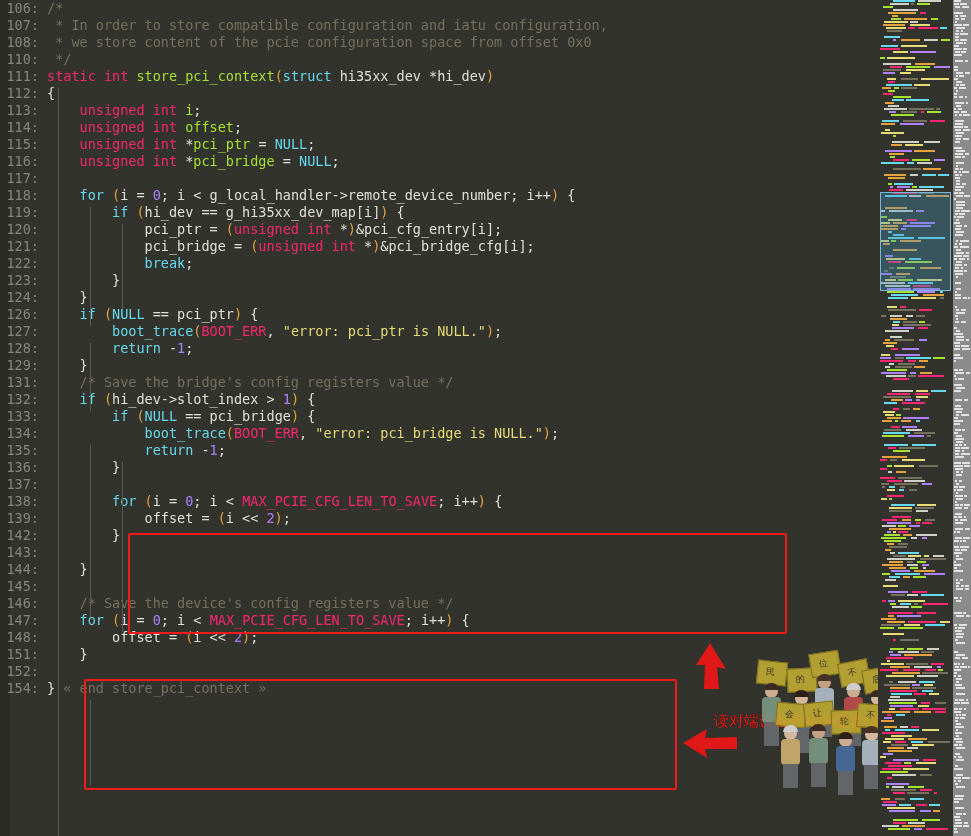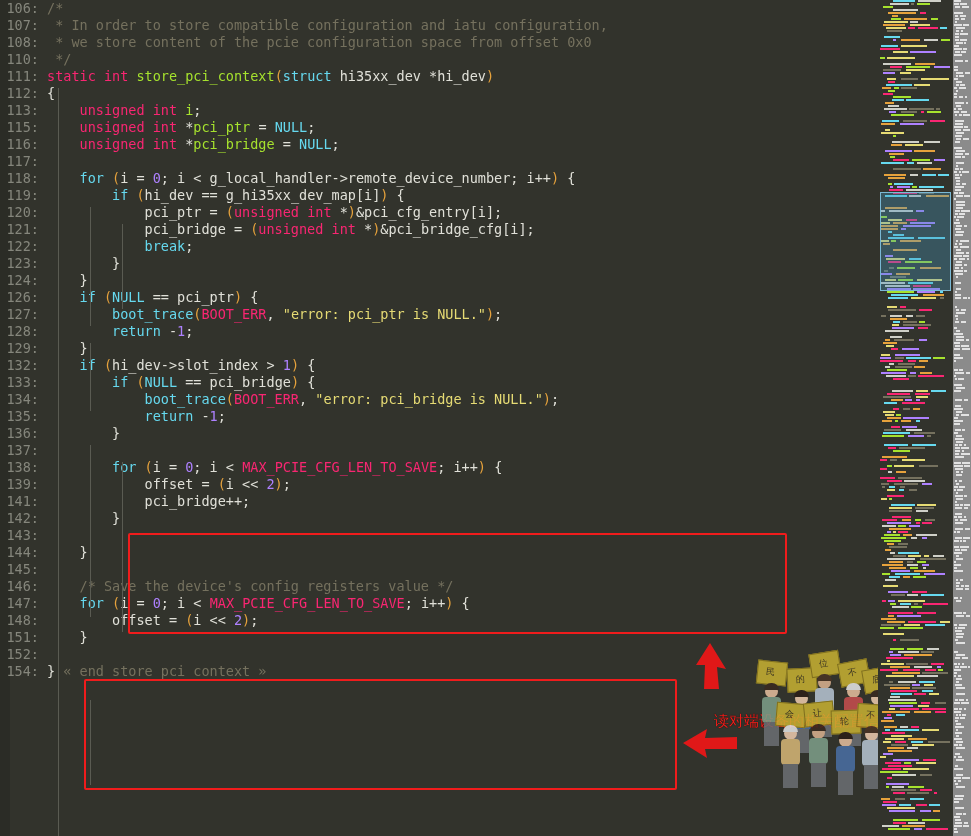--- a/index.html
+++ b/index.html
@@ -93,43 +93,44 @@
 <div id="editor">
   <div id="gutterbg"></div>
   <div id="lines">
       <div class="line"><span class="ln">106:</span><span class="code"><span class="cm">/*</span></span></div>
       <div class="line"><span class="ln">107:</span><span class="code"><span class="cm"> * In order to store compatible configuration and iatu configuration,</span></span></div>
       <div class="line"><span class="ln">108:</span><span class="code"><span class="cm"> * we store content of the pcie configuration space from offset 0x0</span></span></div>
       <div class="line"><span class="ln">110:</span><span class="code"><span class="cm"> */</span></span></div>
       <div class="line"><span class="ln">111:</span><span class="code"><span class="kw">static</span><span class="pl"> </span><span class="kw">int</span><span class="pl"> </span><span class="fn">store_pci_context</span><span class="par">(</span><span class="ctl">struct</span><span class="pl"> hi35xx_dev </span><span class="pl">*</span><span class="pl">hi_dev</span><span class="par">)</span></span></div>
       <div class="line"><span class="ln">112:</span><span class="code"><span class="pl">{</span></span></div>
       <div class="line"><span class="ln">113:</span><span class="code"><span class="pl">    </span><span class="kw">unsigned</span><span class="pl"> </span><span class="kw">int</span><span class="pl"> </span><span class="fn">i</span><span class="pl">;</span></span></div>
+      <div class="line"><span class="ln">114:</span><span class="code"><span class="pl">    </span><span class="kw">unsigned</span><span class="pl"> </span><span class="kw">int</span><span class="pl"> </span><span class="fn">offset</span><span class="pl">;</span></span></div>
       <div class="line"><span class="ln">115:</span><span class="code"><span class="pl">    </span><span class="kw">unsigned</span><span class="pl"> </span><span class="kw">int</span><span class="pl"> *</span><span class="fn">pci_ptr</span><span class="pl"> = </span><span class="ctl">NULL</span><span class="pl">;</span></span></div>
       <div class="line"><span class="ln">116:</span><span class="code"><span class="pl">    </span><span class="kw">unsigned</span><span class="pl"> </span><span class="kw">int</span><span class="pl"> *</span><span class="fn">pci_bridge</span><span class="pl"> = </span><span class="ctl">NULL</span><span class="pl">;</span></span></div>
       <div class="line"><span class="ln">117:</span><span class="code"><span class="pl"></span></span></div>
       <div class="line"><span class="ln">118:</span><span class="code"><span class="pl">    </span><span class="ctl">for</span><span class="pl"> </span><span class="par">(</span><span class="pl">i = </span><span class="num">0</span><span class="pl">; i &lt; g_local_handler-&gt;remote_device_number; i++</span><span class="par">)</span><span class="pl"> {</span></span></div>
       <div class="line"><span class="ln">119:</span><span class="code"><span class="pl">        </span><span class="ctl">if</span><span class="pl"> </span><span class="par">(</span><span class="pl">hi_dev == g_hi35xx_dev_map[i]</span><span class="par">)</span><span class="pl"> {</span></span></div>
       <div class="line"><span class="ln">120:</span><span class="code"><span class="pl">            pci_ptr = </span><span class="par">(</span><span class="kw">unsigned</span><span class="pl"> </span><span class="kw">int</span><span class="pl"> *</span><span class="par">)</span><span class="pl">&amp;pci_cfg_entry[i];</span></span></div>
       <div class="line"><span class="ln">121:</span><span class="code"><span class="pl">            pci_bridge = </span><span class="par">(</span><span class="kw">unsigned</span><span class="pl"> </span><span class="kw">int</span><span class="pl"> *</span><span class="par">)</span><span class="pl">&amp;pci_bridge_cfg[i];</span></span></div>
       <div class="line"><span class="ln">122:</span><span class="code"><span class="pl">            </span><span class="ctl">break</span><span class="pl">;</span></span></div>
       <div class="line"><span class="ln">123:</span><span class="code"><span class="pl">        }</span></span></div>
       <div class="line"><span class="ln">124:</span><span class="code"><span class="pl">    }</span></span></div>
       <div class="line"><span class="ln">126:</span><span class="code"><span class="pl">    </span><span class="ctl">if</span><span class="pl"> </span><span class="par">(</span><span class="ctl">NULL</span><span class="pl"> == pci_ptr</span><span class="par">)</span><span class="pl"> {</span></span></div>
       <div class="line"><span class="ln">127:</span><span class="code"><span class="pl">        </span><span class="ctl">boot_trace</span><span class="par">(</span><span class="mac">BOOT_ERR</span><span class="pl">, </span><span class="str">"error: pci_ptr is NULL."</span><span class="par">)</span><span class="pl">;</span></span></div>
       <div class="line"><span class="ln">128:</span><span class="code"><span class="pl">        </span><span class="ctl">return</span><span class="pl"> -</span><span class="num">1</span><span class="pl">;</span></span></div>
       <div class="line"><span class="ln">129:</span><span class="code"><span class="pl">    }</span></span></div>
+      <div class="line"><span class="ln">131:</span><span class="code"><span class="cm">    /* Save the bridge's config registers value */</span></span></div>
       <div class="line"><span class="ln">132:</span><span class="code"><span class="pl">    </span><span class="ctl">if</span><span class="pl"> </span><span class="par">(</span><span class="pl">hi_dev-&gt;slot_index &gt; </span><span class="num">1</span><span class="par">)</span><span class="pl"> {</span></span></div>
       <div class="line"><span class="ln">133:</span><span class="code"><span class="pl">        </span><span class="ctl">if</span><span class="pl"> </span><span class="par">(</span><span class="ctl">NULL</span><span class="pl"> == pci_bridge</span><span class="par">)</span><span class="pl"> {</span></span></div>
       <div class="line"><span class="ln">134:</span><span class="code"><span class="pl">            </span><span class="ctl">boot_trace</span><span class="par">(</span><span class="mac">BOOT_ERR</span><span class="pl">, </span><span class="str">"error: pci_bridge is NULL."</span><span class="par">)</span><span class="pl">;</span></span></div>
       <div class="line"><span class="ln">135:</span><span class="code"><span class="pl">            </span><span class="ctl">return</span><span class="pl"> -</span><span class="num">1</span><span class="pl">;</span></span></div>
       <div class="line"><span class="ln">136:</span><span class="code"><span class="pl">        }</span></span></div>
       <div class="line"><span class="ln">137:</span><span class="code"><span class="pl"></span></span></div>
       <div class="line"><span class="ln">138:</span><span class="code"><span class="pl">        </span><span class="ctl">for</span><span class="pl"> </span><span class="par">(</span><span class="pl">i = </span><span class="num">0</span><span class="pl">; i &lt; </span><span class="mac">MAX_PCIE_CFG_LEN_TO_SAVE</span><span class="pl">; i++</span><span class="par">)</span><span class="pl"> {</span></span></div>
       <div class="line"><span class="ln">139:</span><span class="code"><span class="pl">            offset = </span><span class="par">(</span><span class="pl">i &lt;&lt; </span><span class="num">2</span><span class="par">)</span><span class="pl">;</span></span></div>
-      <div class="line"><span class="ln">141:</span><span class="code"><span class="pl">            pci_bridge++;</span></span></div>
       <div class="line"><span class="ln">142:</span><span class="code"><span class="pl">        }</span></span></div>
       <div class="line"><span class="ln">143:</span><span class="code"><span class="pl"></span></span></div>
       <div class="line"><span class="ln">144:</span><span class="code"><span class="pl">    }</span></span></div>
       <div class="line"><span class="ln">145:</span><span class="code"><span class="pl"></span></span></div>
       <div class="line"><span class="ln">146:</span><span class="code"><span class="cm">    /* Save the device's config registers value */</span></span></div>
       <div class="line"><span class="ln">147:</span><span class="code"><span class="pl">    </span><span class="ctl">for</span><span class="pl"> </span><span class="par">(</span><span class="pl">i = </span><span class="num">0</span><span class="pl">; i &lt; </span><span class="mac">MAX_PCIE_CFG_LEN_TO_SAVE</span><span class="pl">; i++</span><span class="par">)</span><span class="pl"> {</span></span></div>
       <div class="line"><span class="ln">148:</span><span class="code"><span class="pl">        offset = </span><span class="par">(</span><span class="pl">i &lt;&lt; </span><span class="num">2</span><span class="par">)</span><span class="pl">;</span></span></div>
       <div class="line"><span class="ln">151:</span><span class="code"><span class="pl">    }</span></span></div>
       <div class="line"><span class="ln">152:</span><span class="code"><span class="pl"></span></span></div>
       <div class="line"><span class="ln">154:</span><span class="code"><span class="pl">}</span><span class="fold"> « end store_pci_context »</span></span></div>

